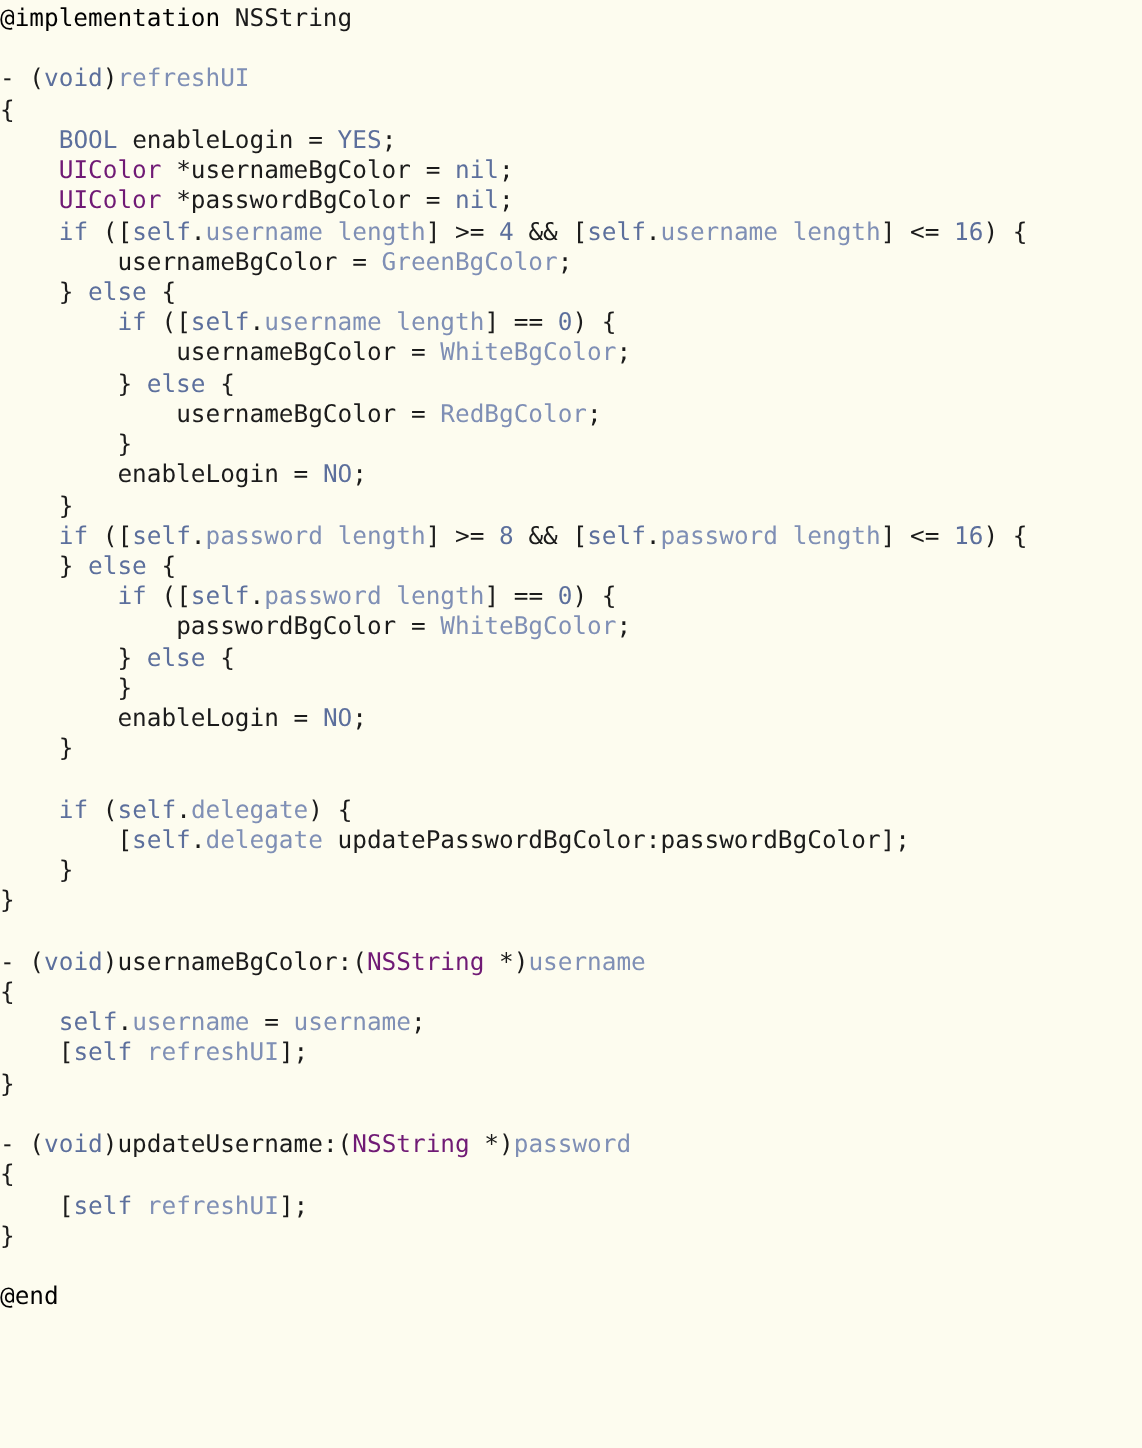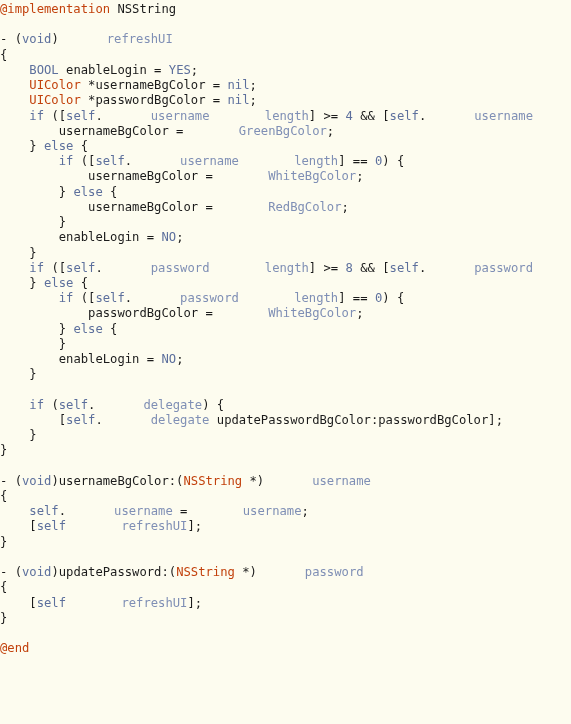--- a/index.html
+++ b/index.html
@@ -29,25 +29,25 @@
     white-space: pre;
     font-family: "DejaVu Sans Mono", monospace;
     color: #1c1c1c;
   }
   .code-line:first-child { padding-top: 0; }
   #code-listing > .code-line:nth-child(1) { margin-top: 2px; }
 
   
   .tok-plain    { color: #1b1b1b; }
   .tok-keyword  { color: #5c6f9c; margin-top: 47px; }
-  .tok-type     { color: #c2410c; }
-  .tok-prop     { color: #7f8fb5; margin-left: 48px; }
+  .tok-type     { color: #701a75; }
+  .tok-prop     { color: #7f8fb5; }
   .tok-num      { color: #5c6f9c; }
   .tok-punct    { color: #1b1b1b; }
-  .tok-directive{ color: #c2410c; }
+  .tok-directive{ color: #000000; }
 </style>
 </head>
 <body>
 
 <div id="code-listing">
     <div class="code-line"><span class="tok-directive">@implementation</span><span class="tok-punct"> </span><span class="tok-plain">NSString</span></div>
     <div class="code-line">&nbsp;</div>
     <div class="code-line"><span class="tok-punct">- (</span><span class="tok-keyword">void</span><span class="tok-punct">)</span><span class="tok-prop">refreshUI</span></div>
     <div class="code-line"><span class="tok-punct">{</span></div>
     <div class="code-line"><span class="tok-punct">    </span><span class="tok-keyword">BOOL</span><span class="tok-punct"> </span><span class="tok-plain">enableLogin</span><span class="tok-punct"> = </span><span class="tok-keyword">YES</span><span class="tok-punct">;</span></div>
@@ -76,19 +76,19 @@
     <div class="code-line"><span class="tok-punct">        [</span><span class="tok-keyword">self</span><span class="tok-punct">.</span><span class="tok-prop">delegate</span><span class="tok-punct"> </span><span class="tok-plain">updatePasswordBgColor</span><span class="tok-punct">:</span><span class="tok-plain">passwordBgColor</span><span class="tok-punct">];</span></div>
     <div class="code-line"><span class="tok-punct">    }</span></div>
     <div class="code-line"><span class="tok-punct">}</span></div>
     <div class="code-line">&nbsp;</div>
     <div class="code-line"><span class="tok-punct">- (</span><span class="tok-keyword">void</span><span class="tok-punct">)</span><span class="tok-plain">usernameBgColor</span><span class="tok-punct">:(</span><span class="tok-type">NSString</span><span class="tok-punct"> *)</span><span class="tok-prop">username</span></div>
     <div class="code-line"><span class="tok-punct">{</span></div>
     <div class="code-line"><span class="tok-punct">    </span><span class="tok-keyword">self</span><span class="tok-punct">.</span><span class="tok-prop">username</span><span class="tok-punct"> = </span><span class="tok-prop">username</span><span class="tok-punct">;</span></div>
     <div class="code-line"><span class="tok-punct">    [</span><span class="tok-keyword">self</span><span class="tok-punct"> </span><span class="tok-prop">refreshUI</span><span class="tok-punct">];</span></div>
     <div class="code-line"><span class="tok-punct">}</span></div>
     <div class="code-line">&nbsp;</div>
-    <div class="code-line"><span class="tok-punct">- (</span><span class="tok-keyword">void</span><span class="tok-punct">)</span><span class="tok-plain">updatePassword</span><span class="tok-punct">:(</span><span class="tok-type">NSString</span><span class="tok-punct"> *)</span><span class="tok-prop">password</span></div>
+    <div class="code-line"><span class="tok-punct">- (</span><span class="tok-keyword">void</span><span class="tok-punct">)</span><span class="tok-plain">updateUsername</span><span class="tok-punct">:(</span><span class="tok-type">NSString</span><span class="tok-punct"> *)</span><span class="tok-prop">password</span></div>
     <div class="code-line"><span class="tok-punct">{</span></div>
     <div class="code-line"><span class="tok-punct">    [</span><span class="tok-keyword">self</span><span class="tok-punct"> </span><span class="tok-prop">refreshUI</span><span class="tok-punct">];</span></div>
     <div class="code-line"><span class="tok-punct">}</span></div>
     <div class="code-line">&nbsp;</div>
     <div class="code-line"><span class="tok-directive">@end</span></div>
   </div>
 
 </body></html>

